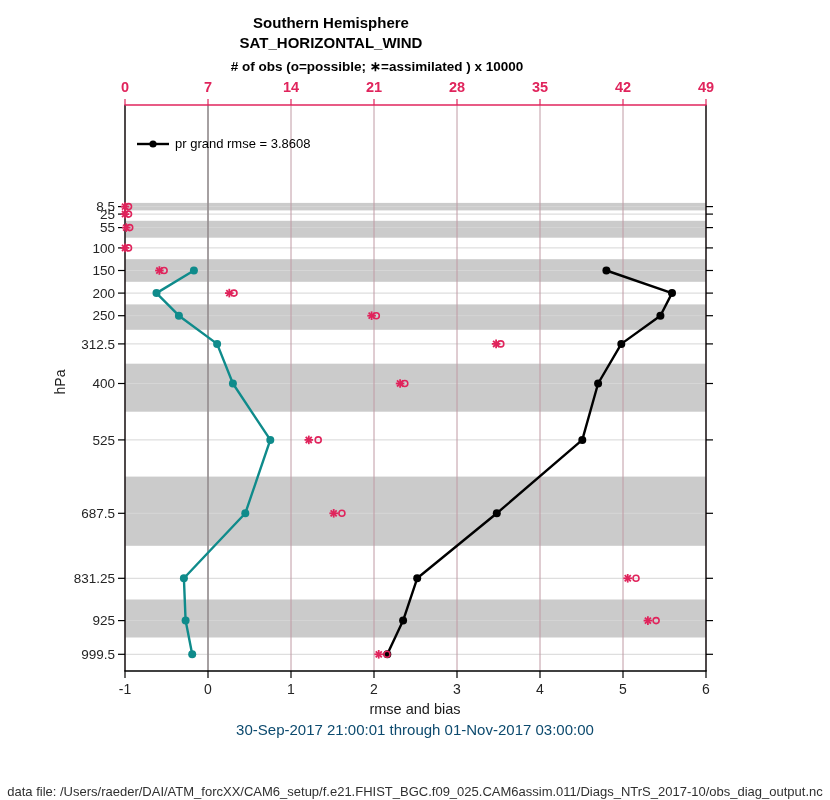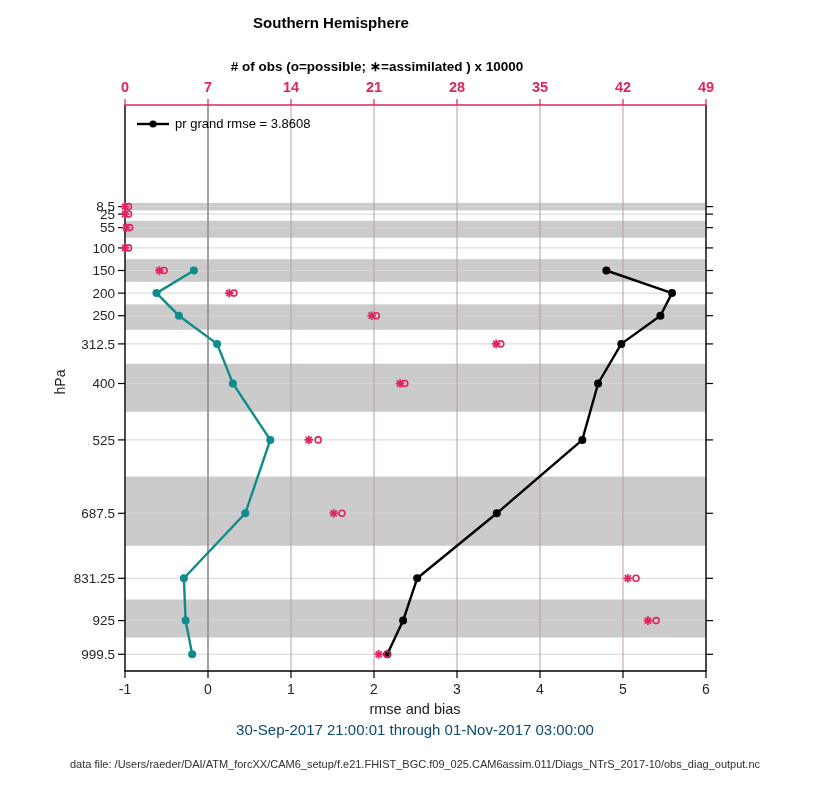--- a/index.html
+++ b/index.html
@@ -4,27 +4,27 @@
 <style>
   html,body{margin:0;padding:0;background:#fff;}
   body{font-family:"Liberation Sans",sans-serif;}
   #figure{position:relative;width:830px;height:800px;background:#fff;overflow:hidden;}
   .abs{position:absolute;}
   .title-line{width:662px;text-align:center;font-weight:bold;color:#000;font-size:15px;line-height:18px;}
   #title1{top:14px;}
   #title2{top:34px;}
   #obs-label{top:58px;width:754px;text-align:center;font-size:13.5px;font-weight:bold;}
   #legend{left:136px;top:115px;display:flex;flex-direction:column;gap:1px;}
-  .legend-row{display:flex;align-items:center;height:17px;}
+  .legend-row{display:flex;align-items:center;height:17px;margin-top:20px;}
   .legend-row svg{display:block;margin-right:5px;}
   .legend-text{font-size:13px;line-height:15px;}
   #ylabel{left:30px;top:374px;width:60px;text-align:center;font-size:14px;color:#1a1a1a;transform:rotate(-90deg);transform-origin:center center;}
   #xlabel{top:701px;width:830px;text-align:center;font-size:14.5px;color:#1a1a1a;}
   #timespan{top:721px;width:830px;text-align:center;font-size:15px;color:#0c4a6e;}
-  #datafile{top:758px;width:830px;text-align:center;font-size:11px;color:#303030;}
+  #datafile{top:784px;width:830px;text-align:center;font-size:13px;color:#303030;}
   svg text{font-family:"Liberation Sans",sans-serif;}
 </style>
 </head>
 <body>
 
 <div id="figure">
   <svg id="plot" class="abs" width="830" height="800" viewBox="0 0 830 800" style="left:0;top:0;">
       <g>
         <rect x="125" y="202.9" width="581" height="7.5" fill="#cbcbcb"></rect>
         <rect x="125" y="220.8" width="581" height="16.9" fill="#cbcbcb"></rect>
@@ -269,20 +269,21 @@
         <g>
           <line x1="378.7" y1="650.0" x2="378.7" y2="658.6" stroke="#e0245c" stroke-width="1.8"></line>
           <line x1="374.4" y1="654.3" x2="383.0" y2="654.3" stroke="#e0245c" stroke-width="1.8"></line>
           <line x1="375.7" y1="651.3" x2="381.8" y2="657.3" stroke="#e0245c" stroke-width="1.8"></line>
           <line x1="375.7" y1="657.3" x2="381.8" y2="651.3" stroke="#e0245c" stroke-width="1.8"></line>
         </g>
       </g>
     </svg>
 
   <div id="title1" class="abs title-line">Southern Hemisphere</div>
+  <div id="title2" class="abs title-line">SAT_HORIZONTAL_WIND</div>
   <div id="obs-label" class="abs"># of obs (o=possible; ∗=assimilated ) x 10000</div>
 
   <div id="legend" class="abs">
     <div class="legend-row">
       <svg width="34" height="10">
         <line x1="1" y1="5" x2="33" y2="5" stroke="#000" stroke-width="2.4"></line>
         <circle cx="17" cy="5" r="3.6" fill="#000"></circle>
       </svg>
       <span class="legend-text">pr grand rmse = 3.8608</span>
     </div>

